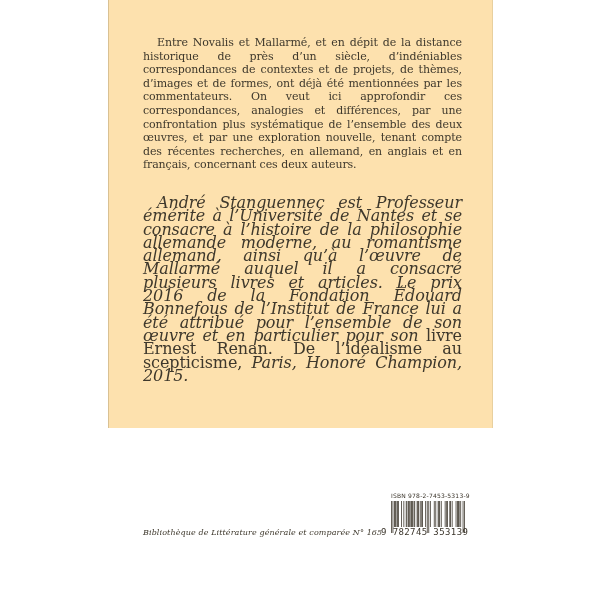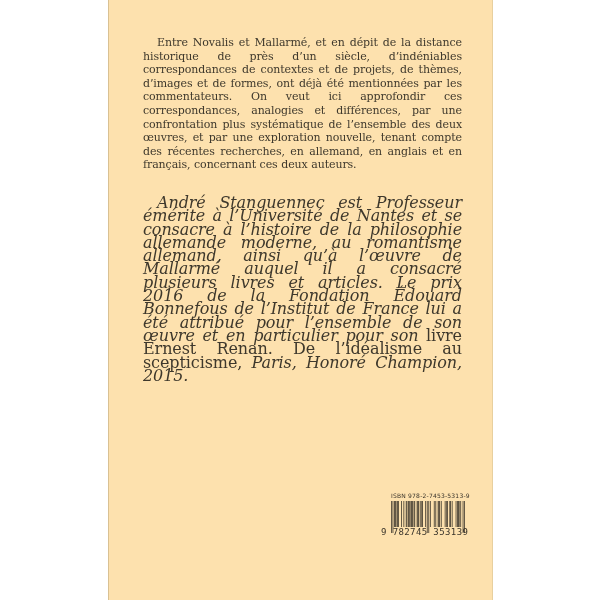--- a/index.html
+++ b/index.html
@@ -13,21 +13,21 @@
   *{box-sizing:border-box;}
   html,body{margin:0;padding:0;}
   body{
     width:600px;height:600px;overflow:hidden;
     background:var(--margin);
     font-family:"DejaVu Serif", serif;
     color:var(--ink);
   }
   .stage{position:relative;width:600px;height:600px;background:var(--margin);}
   .cover{
-    position:absolute;left:108px;top:0;width:385px;height:600px;
+    position:absolute;left:108px;top:0;width:385px;height:428px;
     background:var(--cover);
     border-left:1px solid var(--edge-l);
     border-right:1px solid var(--edge-r);
   }
   .para{
     text-align:justify;
     text-indent:14px;
     letter-spacing:-0.1px;
     word-spacing:0.2px;
   }
@@ -74,20 +74,21 @@
 </head>
 <body>
 
 <div class="stage">
   <div class="cover">
 
     <p class="para synopsis">Entre Novalis et Mallarmé, et en dépit de la distance historique de près d’un siècle, d’indéniables correspondances de contextes et de projets, de thèmes, d’images et de formes, ont déjà été mentionnées par les commentateurs. On veut ici approfondir ces correspondances, analogies et différences, par une confrontation plus systématique de l’ensemble des deux œuvres, et par une exploration nouvelle, tenant compte des récentes recherches, en allemand, en anglais et en français, concernant ces deux auteurs.</p>
 
     <p class="para bio"><span>André Stanguennec est Professeur émérite à l’Université de Nantes et se consacre à l’histoire de la philosophie allemande moderne, au romantisme allemand, ainsi qu’à l’œuvre de Mallarmé auquel il a consacré plusieurs livres et articles. Le prix 2016 de la Fondation Édouard Bonnefous de l’Institut de France lui a été attribué pour l’ensemble de son œuvre et en particulier pour son </span><span class="roman-inline">livre Ernest Renan. De l’idéalisme au scepticisme, </span><span>Paris, Honoré Champion, 2015.</span></p>
 
+    <div class="series">Bibliothèque de Littérature générale et comparée N° 165</div>
 
     <div class="barcode-block">
       <div class="isbn">ISBN 978-2-7453-5313-9</div>
       <svg class="bars" viewBox="0 0 95 32" preserveAspectRatio="none" aria-hidden="true">
           <rect x="0" y="0" width="1" height="32"></rect>
           <rect x="2" y="0" width="1" height="32"></rect>
           <rect x="4" y="0" width="1" height="26"></rect>
           <rect x="5" y="0" width="1" height="26"></rect>
           <rect x="6" y="0" width="1" height="26"></rect>
           <rect x="8" y="0" width="1" height="26"></rect>

